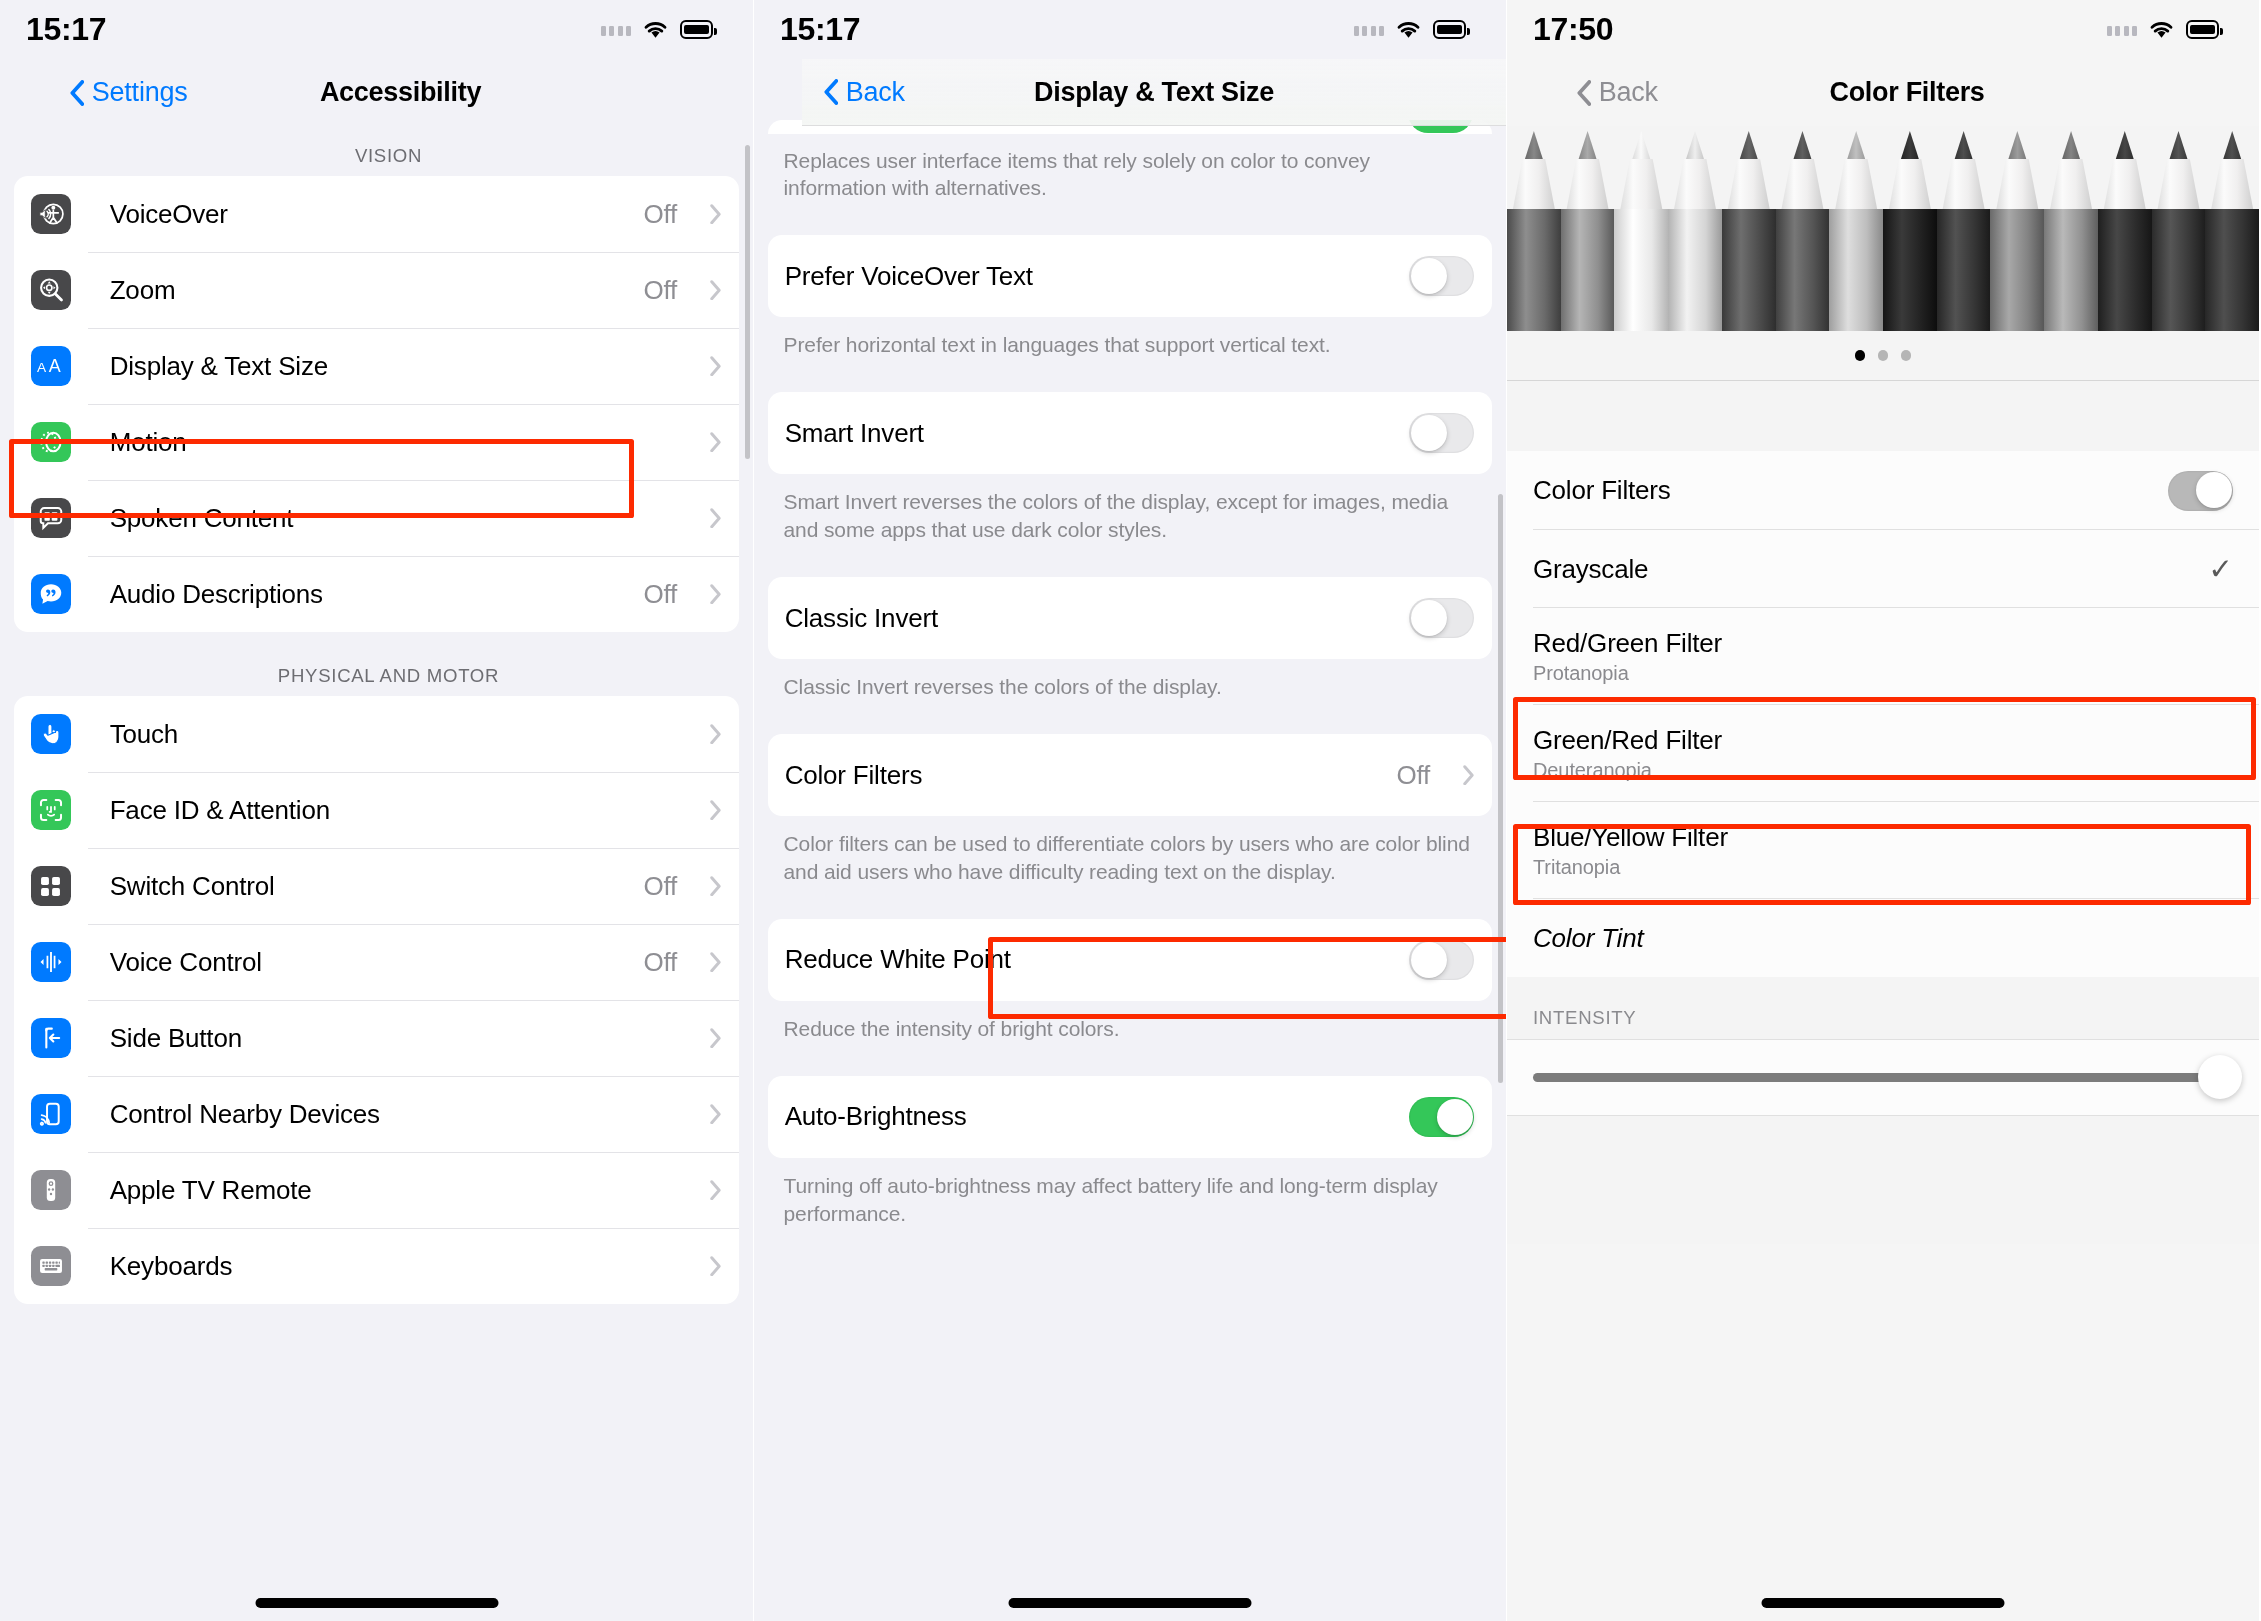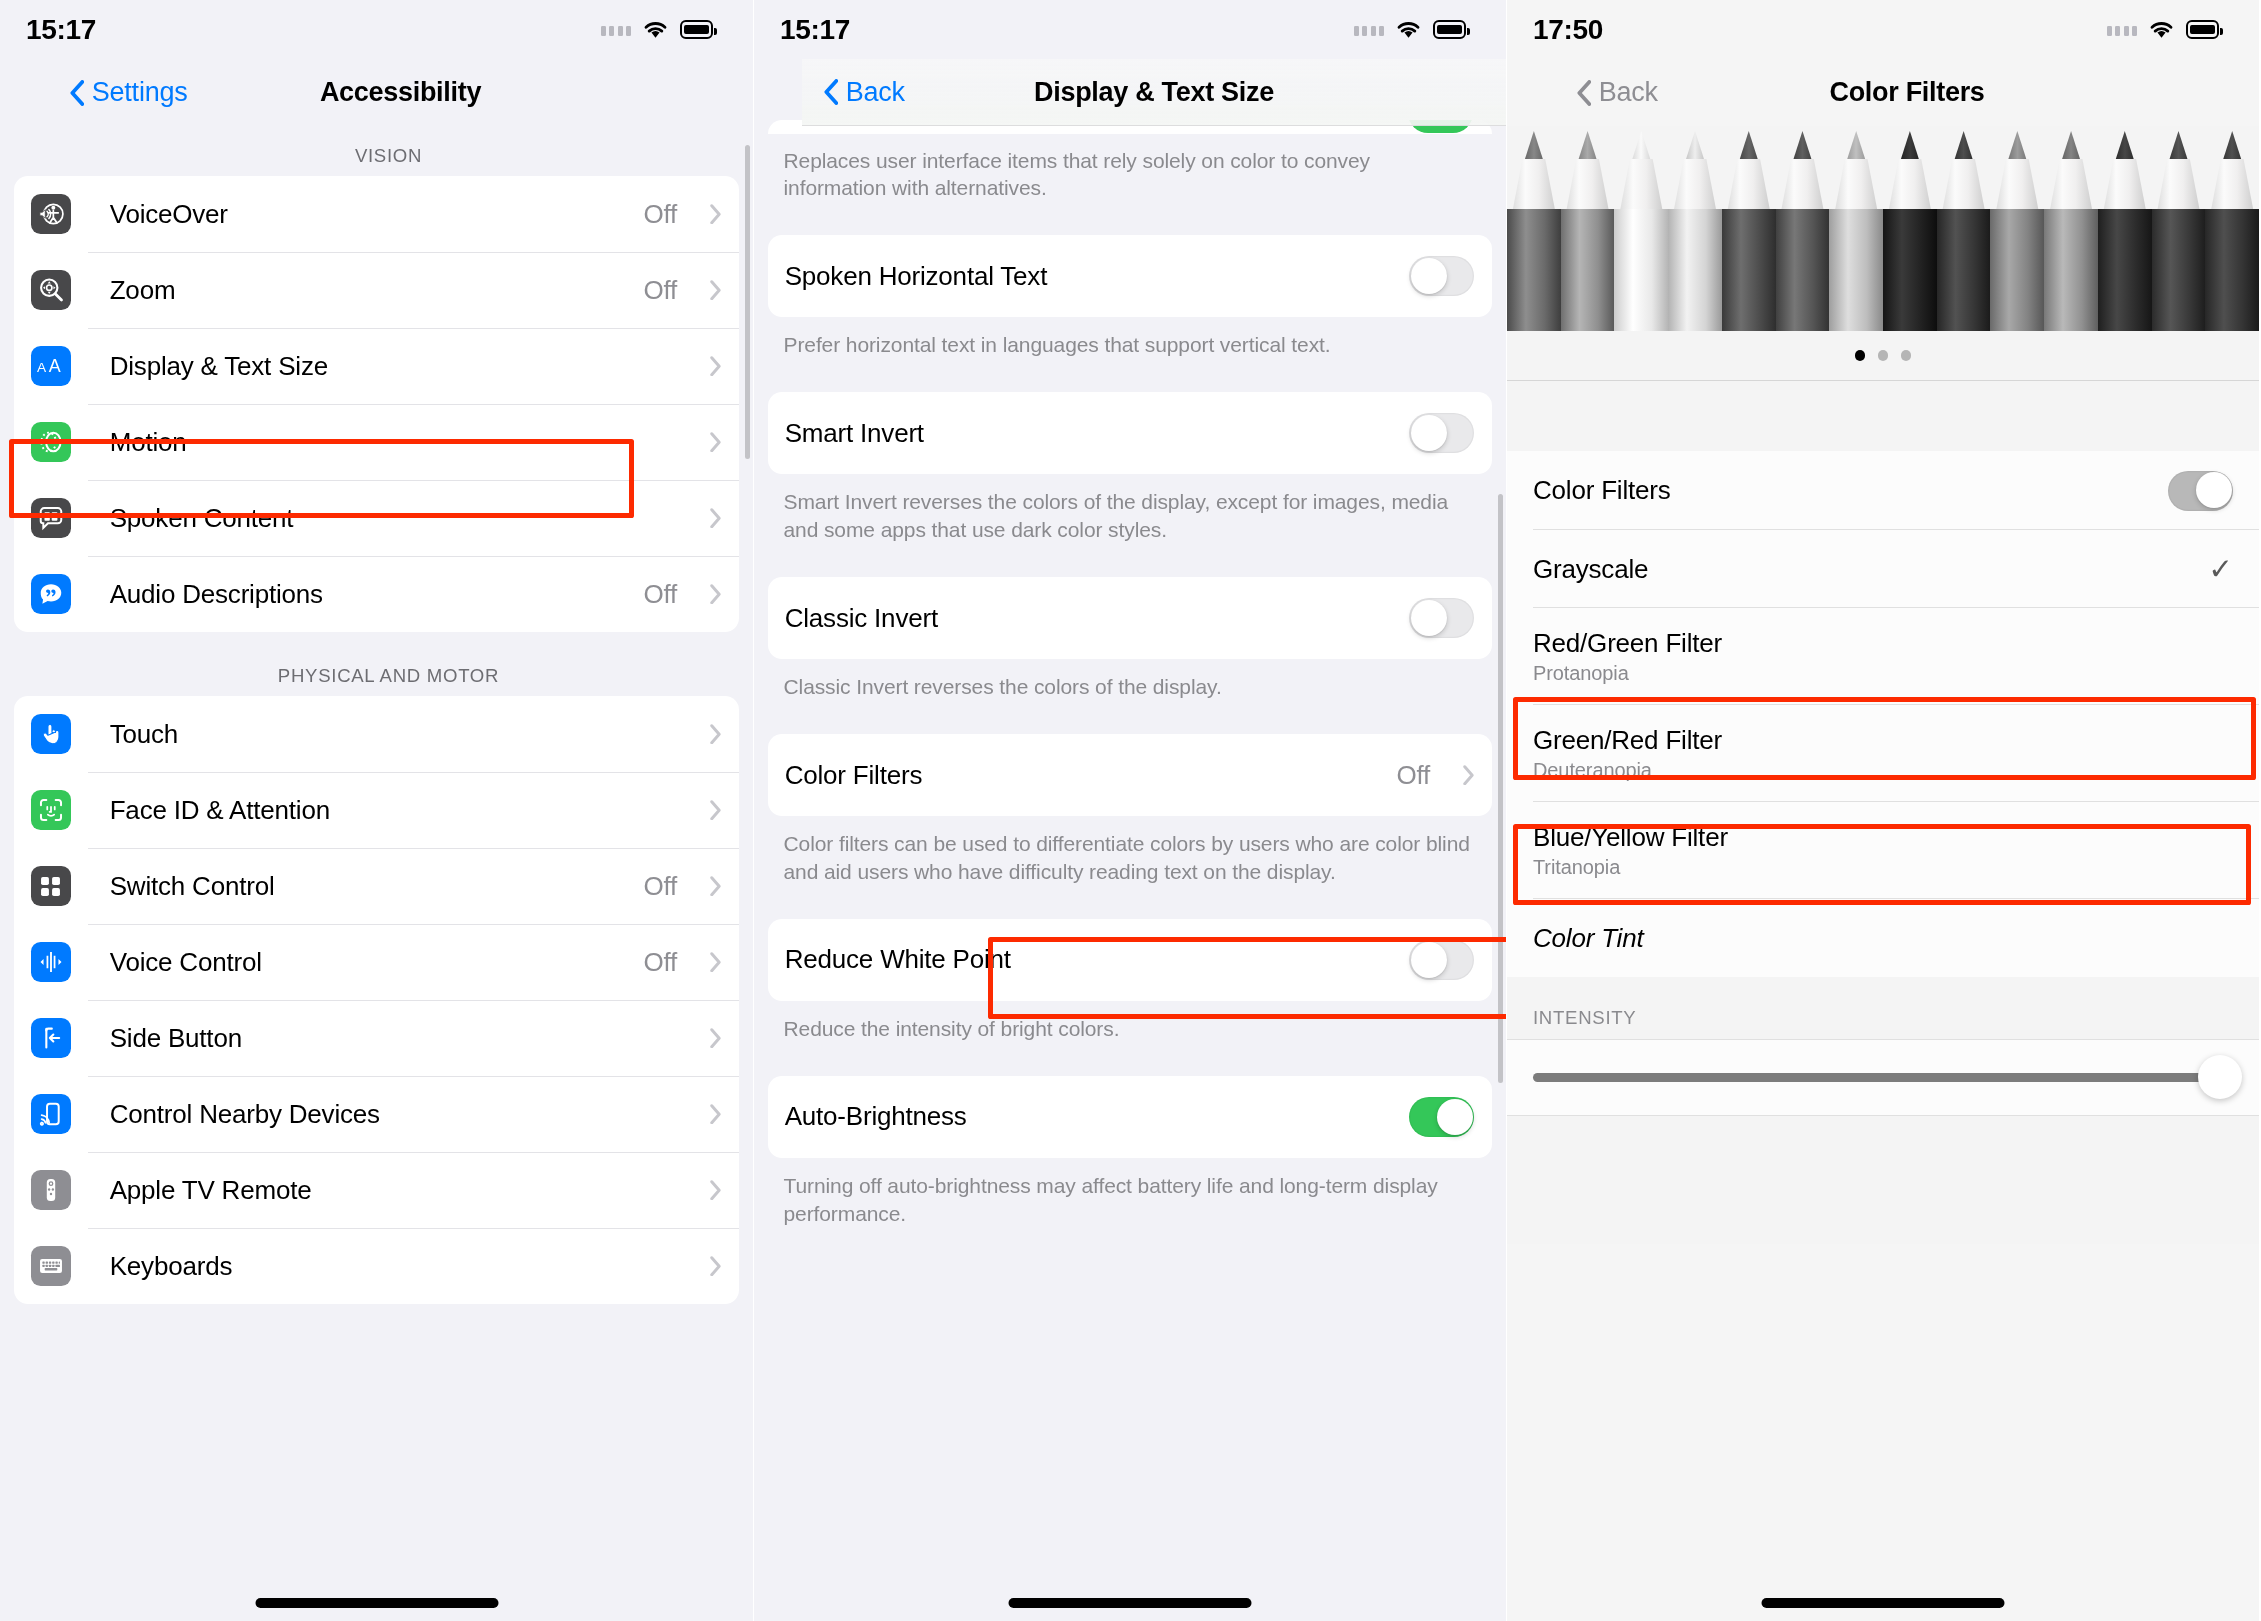--- a/index.html
+++ b/index.html
@@ -21,21 +21,21 @@
   .p3 { background: #f5f5f5; }
 
   
   .statusbar {
     height: 59px;
     display: flex; align-items: center;
     justify-content: space-between;
     padding: 0 40px 0 26px;
     position: relative; z-index: 6;
   }
-  .sb-time { font-size: 28px; font-weight: 700; letter-spacing:-0.3px; color:#000; }
+  .sb-time { font-size: 32px; font-weight: 700; letter-spacing:-0.3px; color:#000; }
   .sb-right { display:flex; align-items:center; gap: 11px; }
   .sb-dots { display:flex; gap:3.2px; align-items:flex-end; height: 13px;}
   .sb-dots i { display:block; width:5.1px; height:9.6px; border-radius:1.3px; background:#b8b8bf; }
   .sb-wifi { width: 27px; height: 20.5px; }
   .sb-batt { width: 33px; height: 19px; border:2.6px solid #000; border-radius:5.8px; position:relative; display:flex; align-items:center;}
   .sb-batt::after { content:""; position:absolute; right:-5.8px; top:5.8px; width:3.2px; height:7px; background:#000; border-radius:0 1.9px 1.9px 0;}
   .sb-batt i { display:block; margin:1.9px; width:100%; height:9px; background:#000; border-radius:1.9px;}
 
   
   .navbar {
@@ -474,21 +474,21 @@
     </div>
 
     <div class="content" style="top:135px;">
       <div class="scrollbar" style="top:359px;height:589px;"></div>
 
       <div class="caption" style="padding-top:11.5px;">Replaces user interface items that rely solely on color to convey information with alternatives.</div>
       <div class="gap"></div>
 
       <div class="card">
         <div class="row noicon" style="min-height:82px;">
-          <span class="row-label">Spoken Horizontal Text</span>
+          <span class="row-label">Prefer VoiceOver Text</span>
           <span class="toggle off">
               <span class="knob"></span>
             </span>
         </div>
       </div>
       <div class="caption">Prefer horizontal text in languages that support vertical text.</div>
       <div class="gap"></div>
 
       <div class="card">
         <div class="row noicon" style="min-height:82px;">

